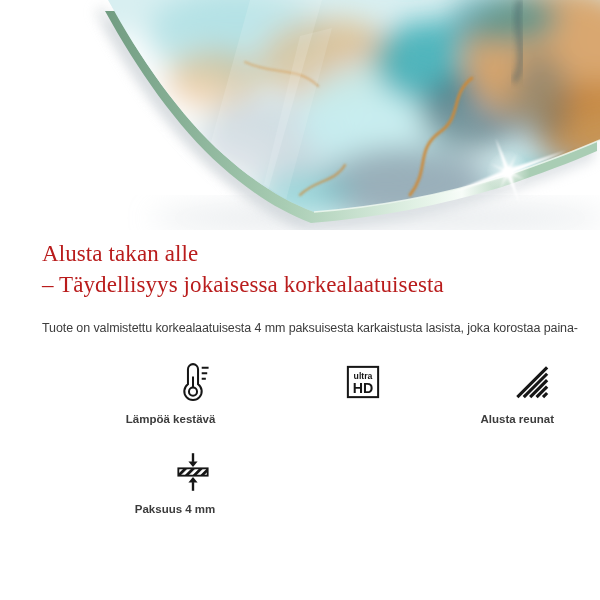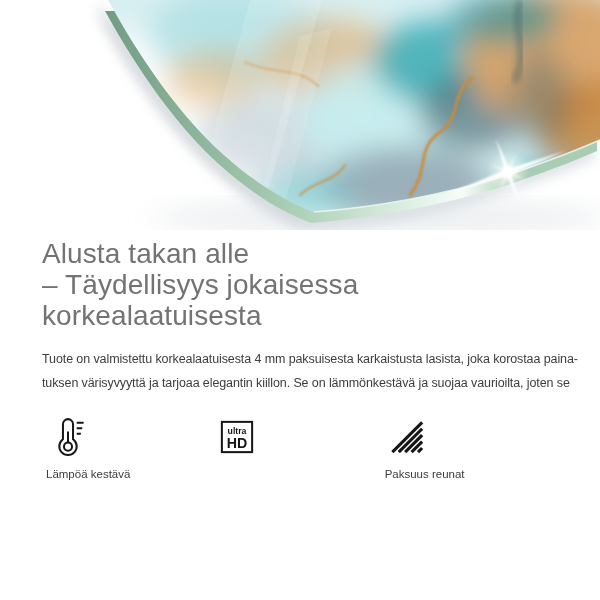--- a/index.html
+++ b/index.html
@@ -3,34 +3,34 @@
 <meta charset="utf-8">
 <style>
   html,body{margin:0;padding:0;}
   body{
     width:600px;height:600px;overflow:hidden;background:#ffffff;
     font-family:"Liberation Sans","DejaVu Sans",sans-serif;color:#3a3a3a;
   }
   .hero{width:600px;height:230px;display:block;}
   .content{padding:0 42px;}
   h1{
-    font-family:Liberation Sans, sans-serif;
-    font-weight:400;font-size:28px;line-height:31px;color:#737373;
+    font-family:Liberation Serif, serif;
+    font-weight:400;font-size:23px;line-height:31px;color:#b91c1c;
     margin:8px 0 0 0;letter-spacing:.1px;
   }
   h1 span{display:block;}
   .bodytext{margin:16px 0 0 0;font-size:12.5px;line-height:24px;color:#3c3c3c;letter-spacing:-0.1px;}
   .bodytext span{display:block;white-space:nowrap;}
   .features{
     display:grid;grid-template-columns:repeat(3,1fr);
     row-gap:23px;margin-top:19px;padding:0 4px;
   }
-  .feature{display:flex;flex-direction:column;align-items:flex-start;gap:8px;}
+  .feature{display:flex;flex-direction:column;align-items:flex-end;gap:8px;}
   .feature .icon-wrap{height:46px;display:flex;align-items:center;justify-content:center;}
-  .feature .label{font-size:11.5px;color:#3c3c3c;line-height:13px;text-align:center;}
+  .feature .label{font-size:11.5px;color:#3c3c3c;line-height:13px;text-align:center;font-weight:bold;}
   .ic{stroke:#161616;fill:none;stroke-width:2.2;}
 </style>
 </head>
 <body>
 
 <svg class="hero" viewBox="0 0 600 230" aria-hidden="true">
   <defs>
     <path id="panelShape" d="M108,0 L600,0 L600,140
       C570,153 540,164 505,176
       C445,194 380,207 314,212
@@ -127,21 +127,20 @@
   </g>
 </svg>
 
 <div class="content">
   <h1>
     <span>Alusta takan alle</span>
     <span>– Täydellisyys jokaisessa korkealaatuisesta</span>
   </h1>
   <p class="bodytext">
     <span>Tuote on valmistettu korkealaatuisesta 4 mm paksuisesta karkaistusta lasista, joka korostaa paina-</span>
-    <span>tuksen värisyvyyttä ja tarjoaa elegantin kiillon. Se on lämmönkestävä ja suojaa vaurioilta, joten se</span>
   </p>
 
   <div class="features">
 
     <div class="feature">
       <span class="icon-wrap">
         <svg width="44" height="46" viewBox="0 0 48 48">
           <path class="ic" d="M24,4.5 C21,4.5 18.5,7 18.5,10 L18.5,26.5 A9.5,9.5 0 1 0 29.5,26.5 L29.5,10 C29.5,7 27,4.5 24,4.5 Z"></path>
           <circle class="ic" cx="24" cy="34.5" r="4.4"></circle>
           <path class="ic" d="M24,30 L24,18"></path>
@@ -168,18 +167,35 @@
         <svg width="44" height="46" viewBox="0 0 48 48">
           <g stroke="#161616" stroke-width="3.4" fill="none">
             <path d="M8,40.5 L40.5,8"></path>
             <path d="M15,40.5 L40.5,15"></path>
             <path d="M22,40.5 L40.5,22"></path>
             <path d="M29,40.5 L40.5,29"></path>
             <path d="M36,40.5 L40.5,36"></path>
           </g>
         </svg>
       </span>
-      <span class="label">Paksuus reunat</span>
-    </div>
-
+      <span class="label">Alusta reunat</span>
+    </div>
+
+    <div class="feature">
+      <span class="icon-wrap">
+        <svg width="44" height="46" viewBox="0 0 48 48">
+          <defs>
+            <pattern id="hatch" width="6" height="6" patternTransform="rotate(45)" patternUnits="userSpaceOnUse">
+              <rect width="3.1" height="6" fill="#161616"></rect>
+            </pattern>
+          </defs>
+          <rect x="8" y="20" width="32" height="8" fill="url(#hatch)" stroke="#161616" stroke-width="2"></rect>
+          <path d="M24,3.5 L24,13" stroke="#161616" stroke-width="2.6"></path>
+          <polygon points="19,12.5 29,12.5 24,18.5" fill="#161616"></polygon>
+          <path d="M24,44.5 L24,35" stroke="#161616" stroke-width="2.6"></path>
+          <polygon points="19,35.5 29,35.5 24,29.5" fill="#161616"></polygon>
+        </svg>
+      </span>
+      <span class="label">Paksuus 4 mm</span>
+    </div>
 
   </div>
 </div>
 
 </body></html>

